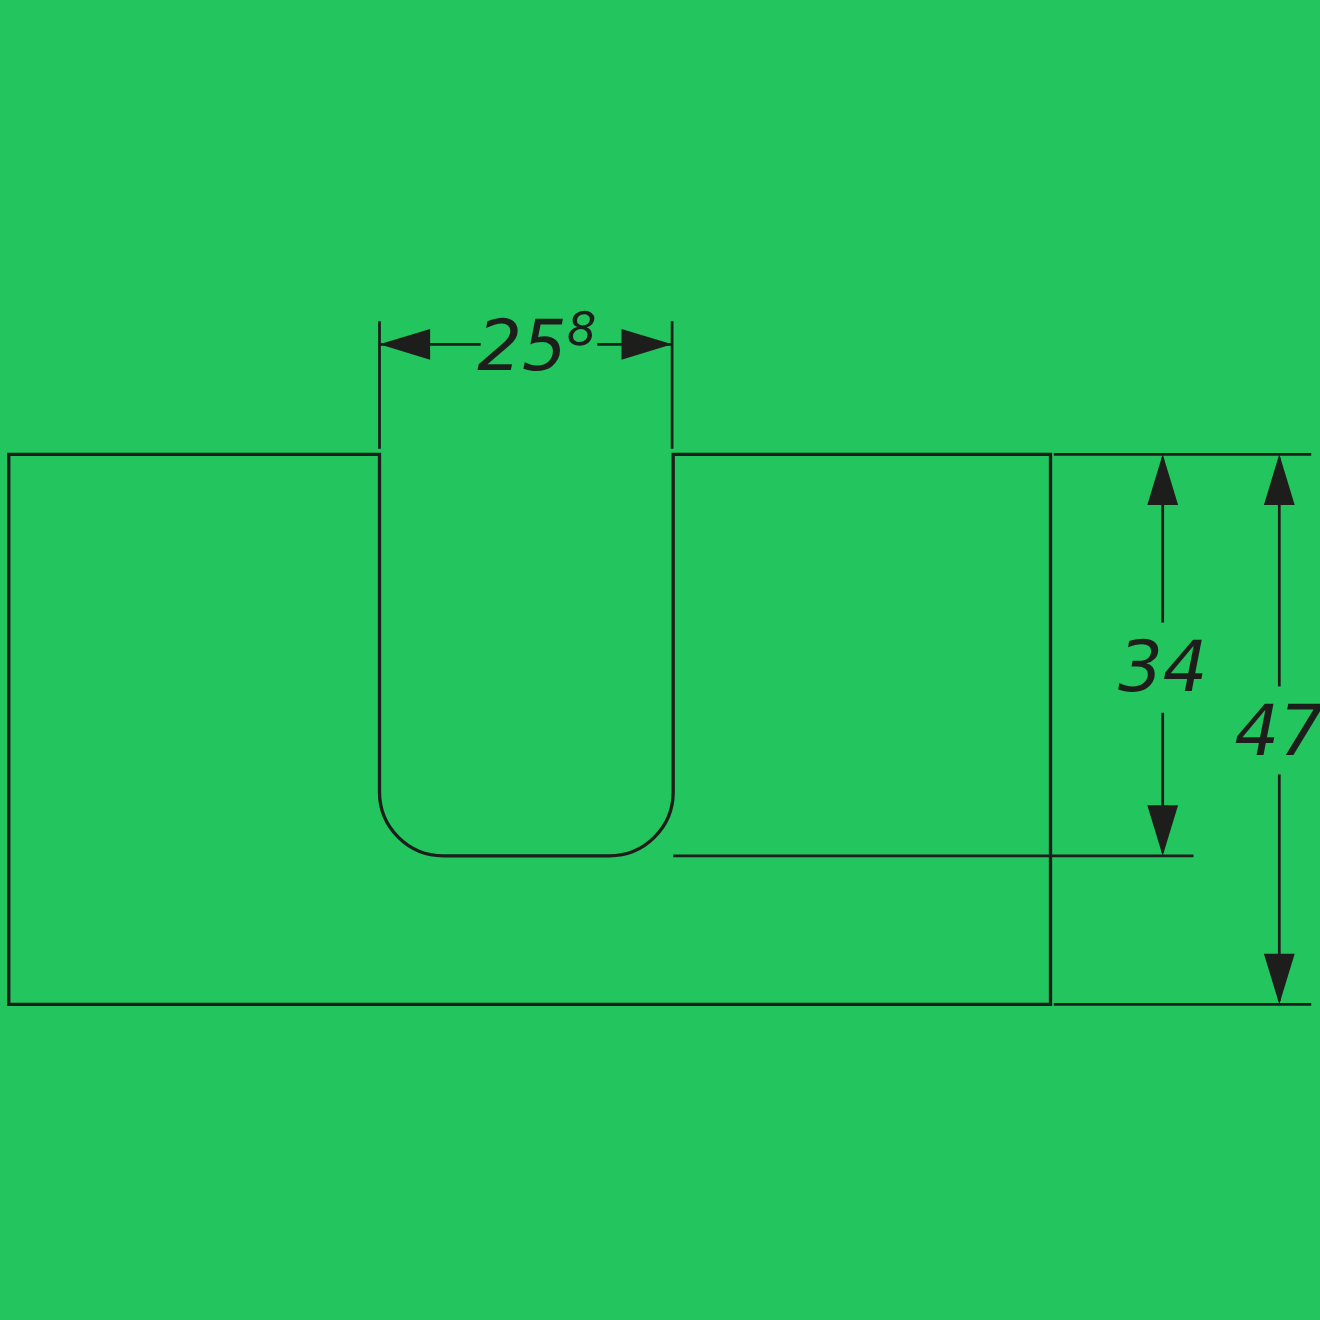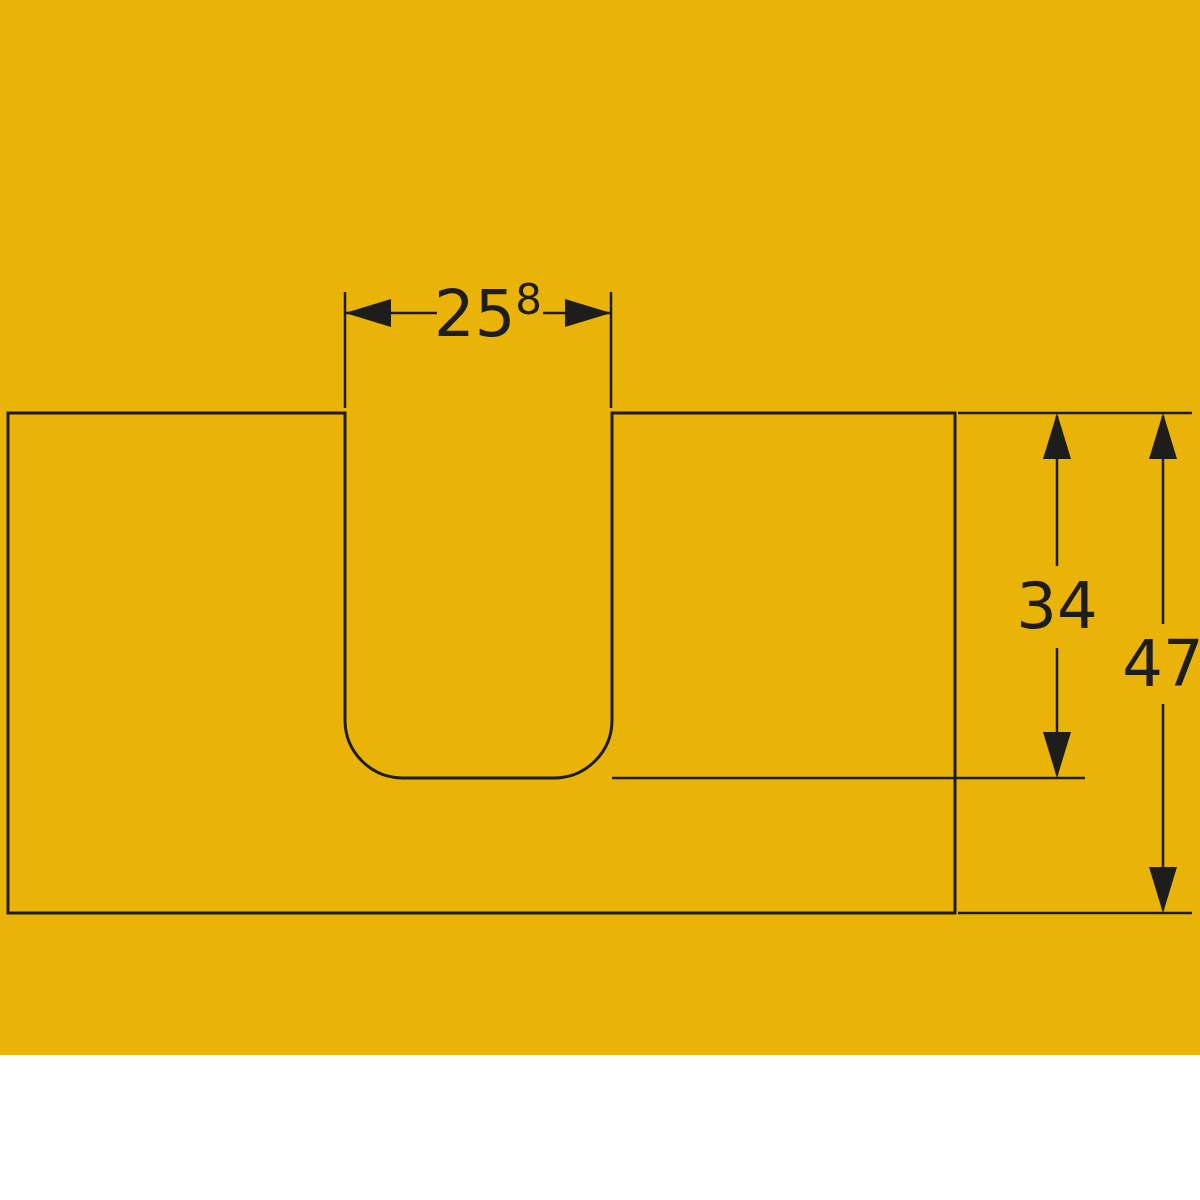--- a/index.html
+++ b/index.html
@@ -2,25 +2,26 @@
 <html><head>
 <meta charset="utf-8">
 <style>
   html, body {
     margin: 0;
     padding: 0;
     background: #ffffff;
   }
   .page {
     width: 1200px;
-    height: 1055px;
+    height: 1200px;
     position: relative;
-    background: #eab308;
+    background: #22c55e;
     font-family: "DejaVu Sans", "Liberation Sans", sans-serif;
     overflow: hidden;
+    font-style: italic;
   }
   svg.drawing {
     display: block;
     width: 1200px;
     height: 1200px;
   }
   .dim-text {
     font-family: "DejaVu Sans", "Liberation Sans", sans-serif;
     font-size: 64px;
   }

